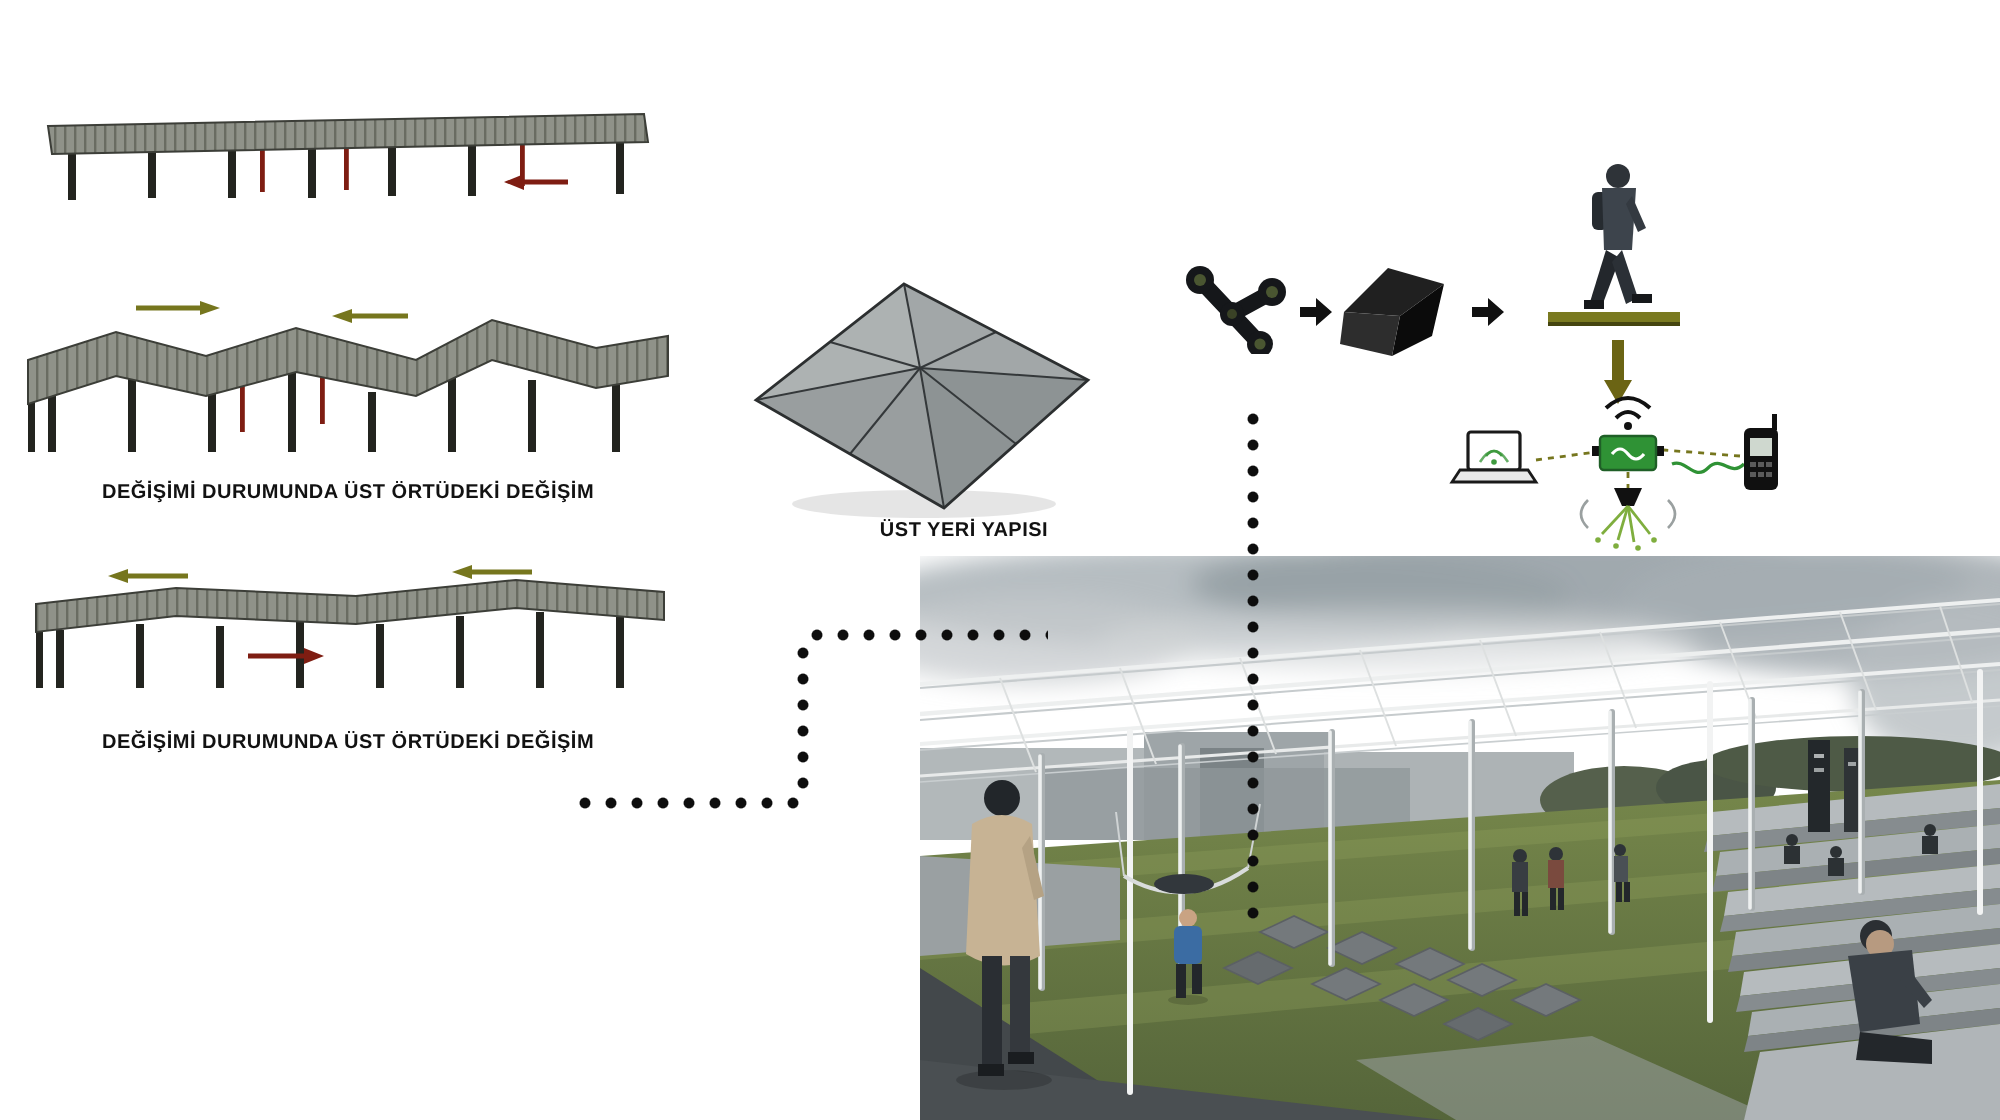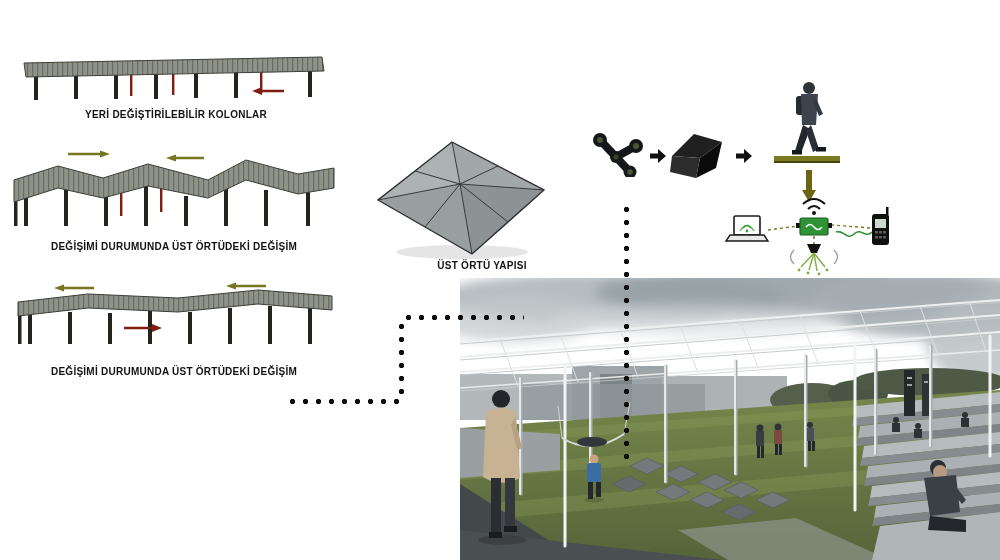--- a/index.html
+++ b/index.html
@@ -40,21 +40,20 @@
       <rect x="108" y="18" width="2.4" height="23"></rect>
         <rect x="150" y="17" width="2.4" height="23"></rect>
       <rect x="238" y="15" width="2.4" height="23"></rect>
     </g>
     <polygon points="2,8 300,2 302,16 4,22" fill="url(#h1)" stroke="#3c3e38" stroke-width="1"></polygon>
     <g>
       <line x1="262" y1="36" x2="240" y2="36" stroke="#7e1d12" stroke-width="2.5"></line>
       <polygon points="230,36 240,32 240,40" fill="#7e1d12"></polygon>
     </g>
   </svg>
-  <div class="diagram-label" style="left:22px;top:109px;width:308px;">YERİ DEĞİŞTİRİLEBİLİR KOLONLAR</div>
 
   <svg class="abs" style="left:8px;top:146px;" width="332" height="88" viewBox="0 0 332 88">
     <defs>
       <pattern id="h2" width="5" height="8" patternUnits="userSpaceOnUse">
         <rect width="5" height="8" fill="#8f9289"></rect>
           <rect width="1.2" height="8" fill="#696c62"></rect>
       </pattern>
     </defs>
     <g fill="#23241f">
       <rect x="16" y="52" width="4" height="28"></rect>
@@ -128,21 +127,21 @@
         <line x1="170" y1="52" x2="86" y2="46"></line>
       <line x1="98" y1="116" x2="86" y2="46"></line>
         <line x1="4" y1="62" x2="86" y2="46"></line>
       <line x1="124" y1="28" x2="86" y2="46"></line>
         <line x1="134" y1="84" x2="86" y2="46"></line>
       <line x1="51" y1="89" x2="86" y2="46"></line>
         <line x1="41" y1="33" x2="86" y2="46"></line>
     </g>
     <polygon points="78,4 170,52 98,116 4,62" fill="none" stroke="#2c2f30" stroke-width="1.4"></polygon>
   </svg>
-  <div class="diagram-label" style="left:402px;top:260px;width:160px;">ÜST ÖRTÜ YAPISI</div>
+  <div class="diagram-label" style="left:402px;top:260px;width:160px;">ÜST YERİ YAPISI</div>
 
   <svg class="abs" style="left:592px;top:131px;" width="52" height="46" viewBox="0 0 52 46">
     <g stroke="#15171a" stroke-width="8" stroke-linecap="round">
       <line x1="24" y1="26" x2="8" y2="9"></line>
         <line x1="24" y1="26" x2="44" y2="15"></line>
       <line x1="24" y1="26" x2="38" y2="41"></line>
     </g>
     <circle cx="8" cy="9" r="7" fill="#15171a"></circle>
       <circle cx="8" cy="9" r="3" fill="#4a5631"></circle>
     <circle cx="44" cy="15" r="7" fill="#15171a"></circle>

